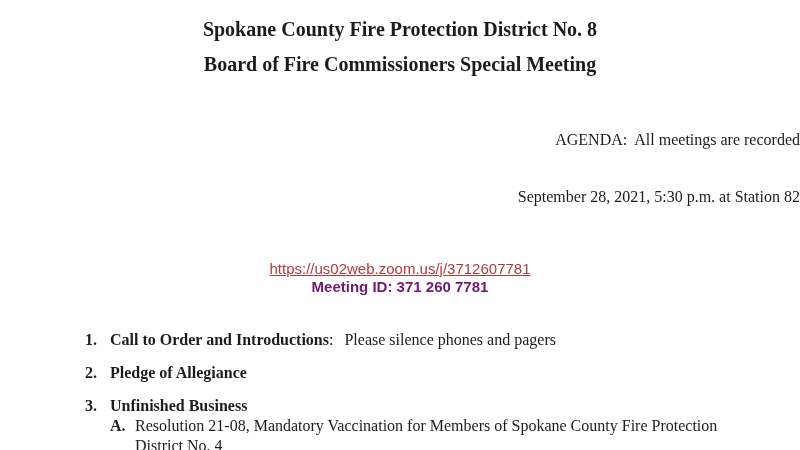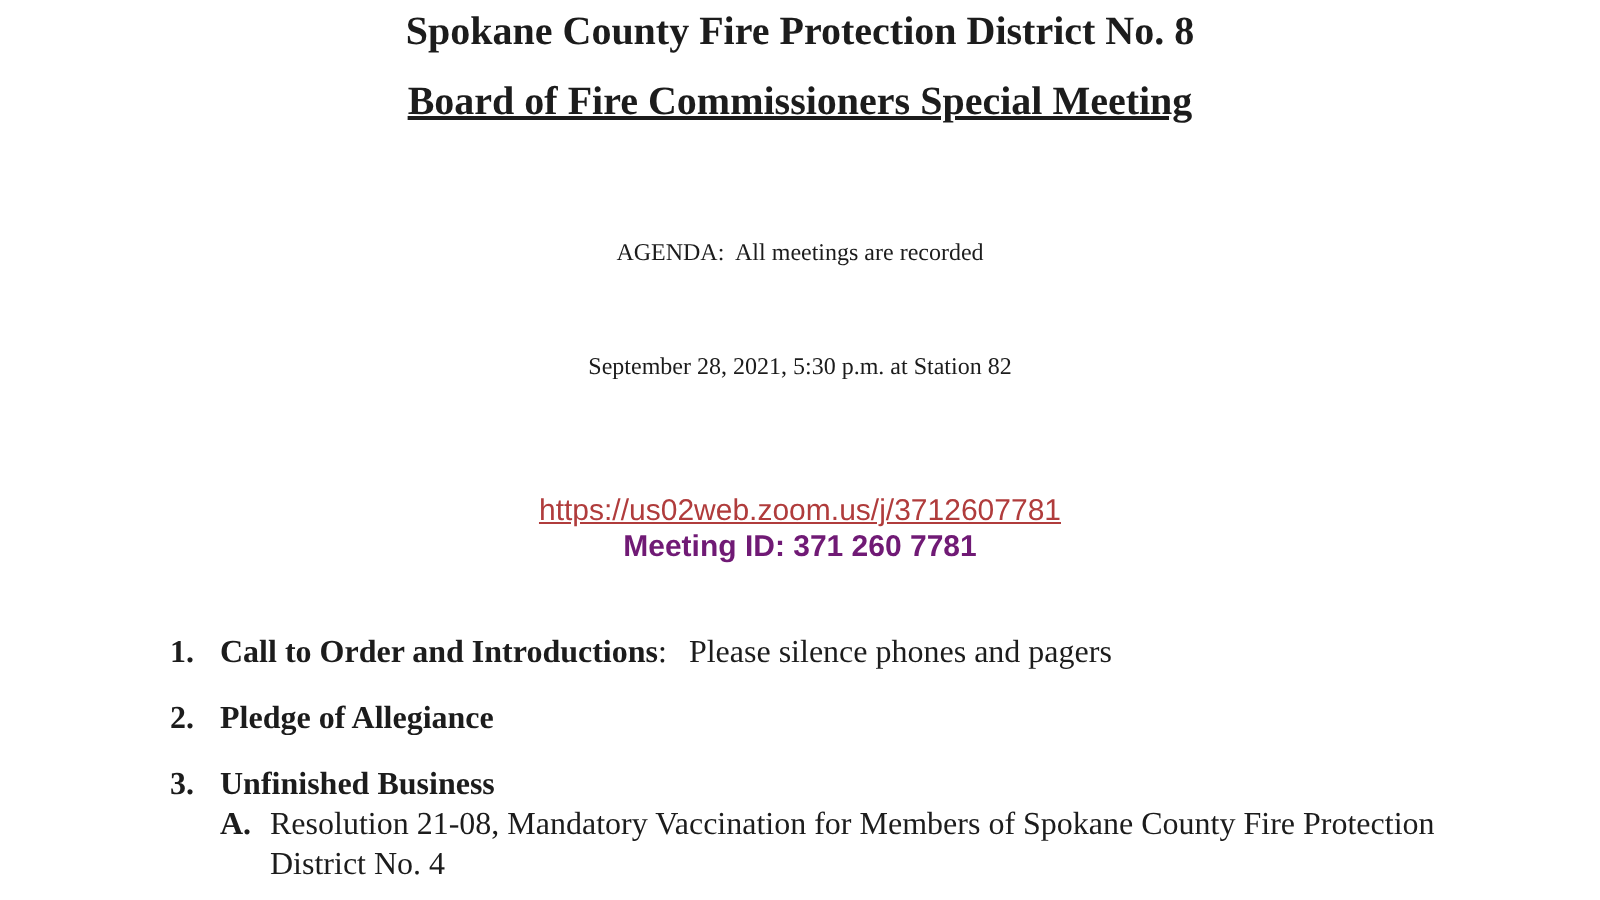--- a/index.html
+++ b/index.html
@@ -14,25 +14,25 @@
     color: #1c1c1c;
     font-family: "Liberation Serif", serif;
     overflow: hidden;
   }
   .doc-title {
     text-align: center;
     font-weight: bold;
     font-size: 20px;
     line-height: 23px;
   }
-  .doc-title.first { padding-top: 5px; }
-  .doc-title.second { margin-top: 12px; text-decoration: underline; }
+  .doc-title.first { padding-top: 18px; }
+  .doc-title.second { margin-top: 12px; }
   .agenda-sub {
-    text-align: center;
-    font-size: 12px;
+    text-align: right;
+    font-size: 16px;
     line-height: 19px;
     margin-top: 16px;
     white-space: pre-wrap;
   }
   .link-block {
     text-align: center;
     margin-top: 16px;
     font-family: "Liberation Sans", sans-serif;
     font-size: 15px;
     line-height: 18px;

